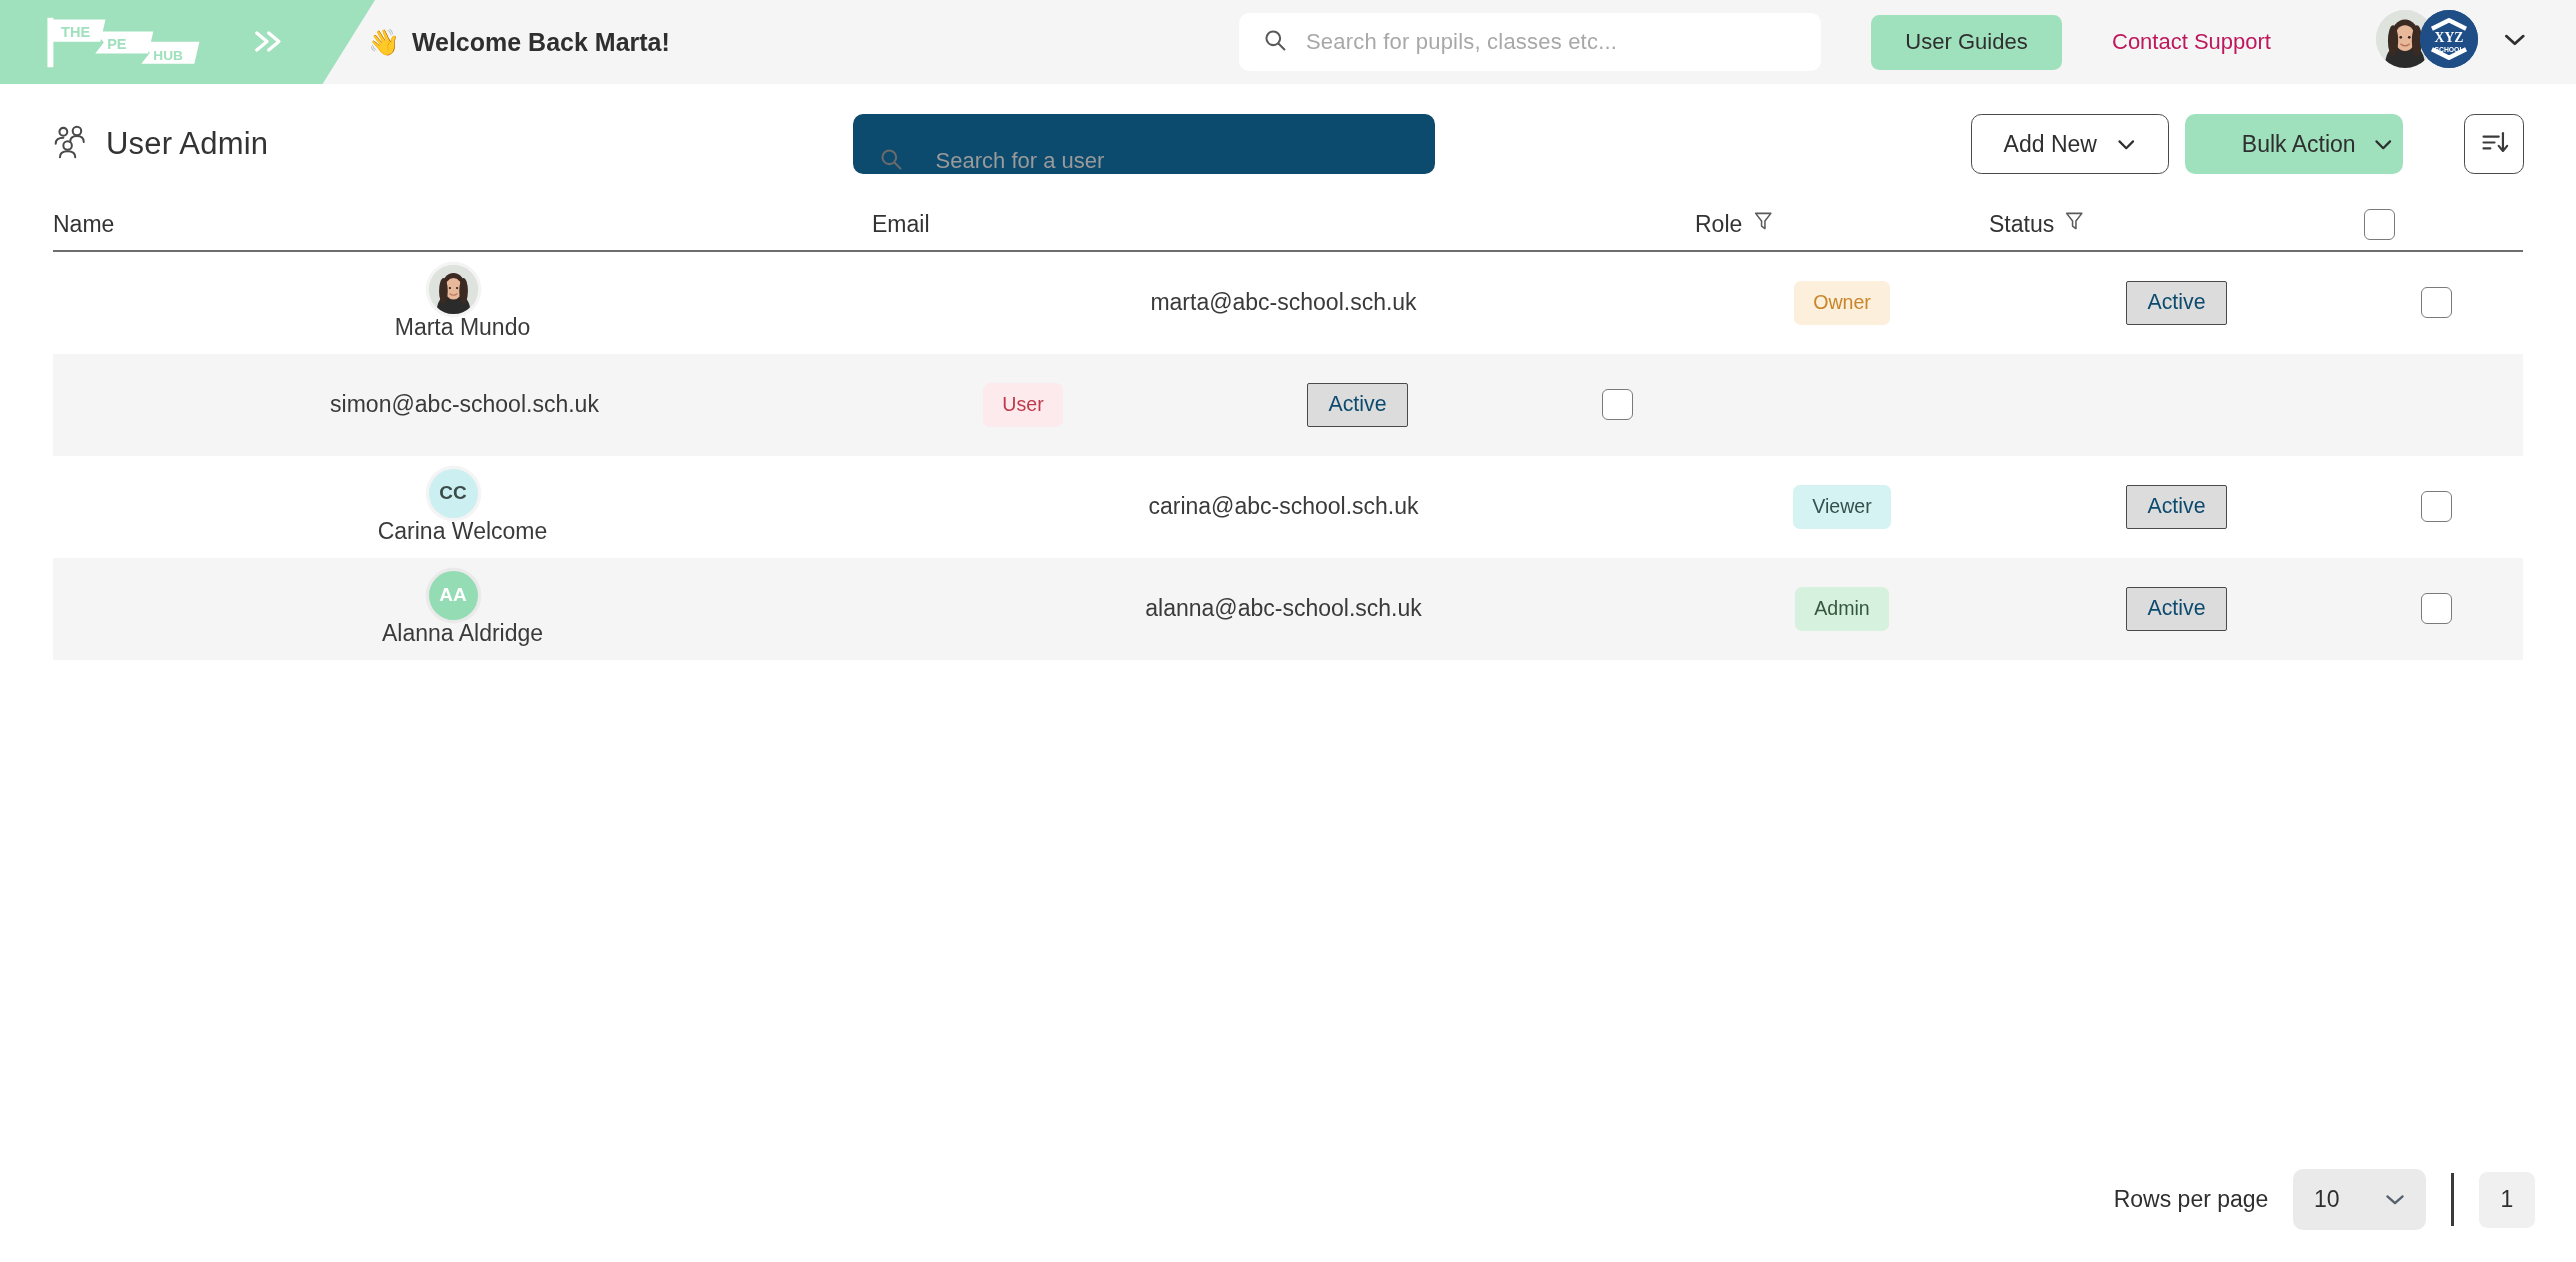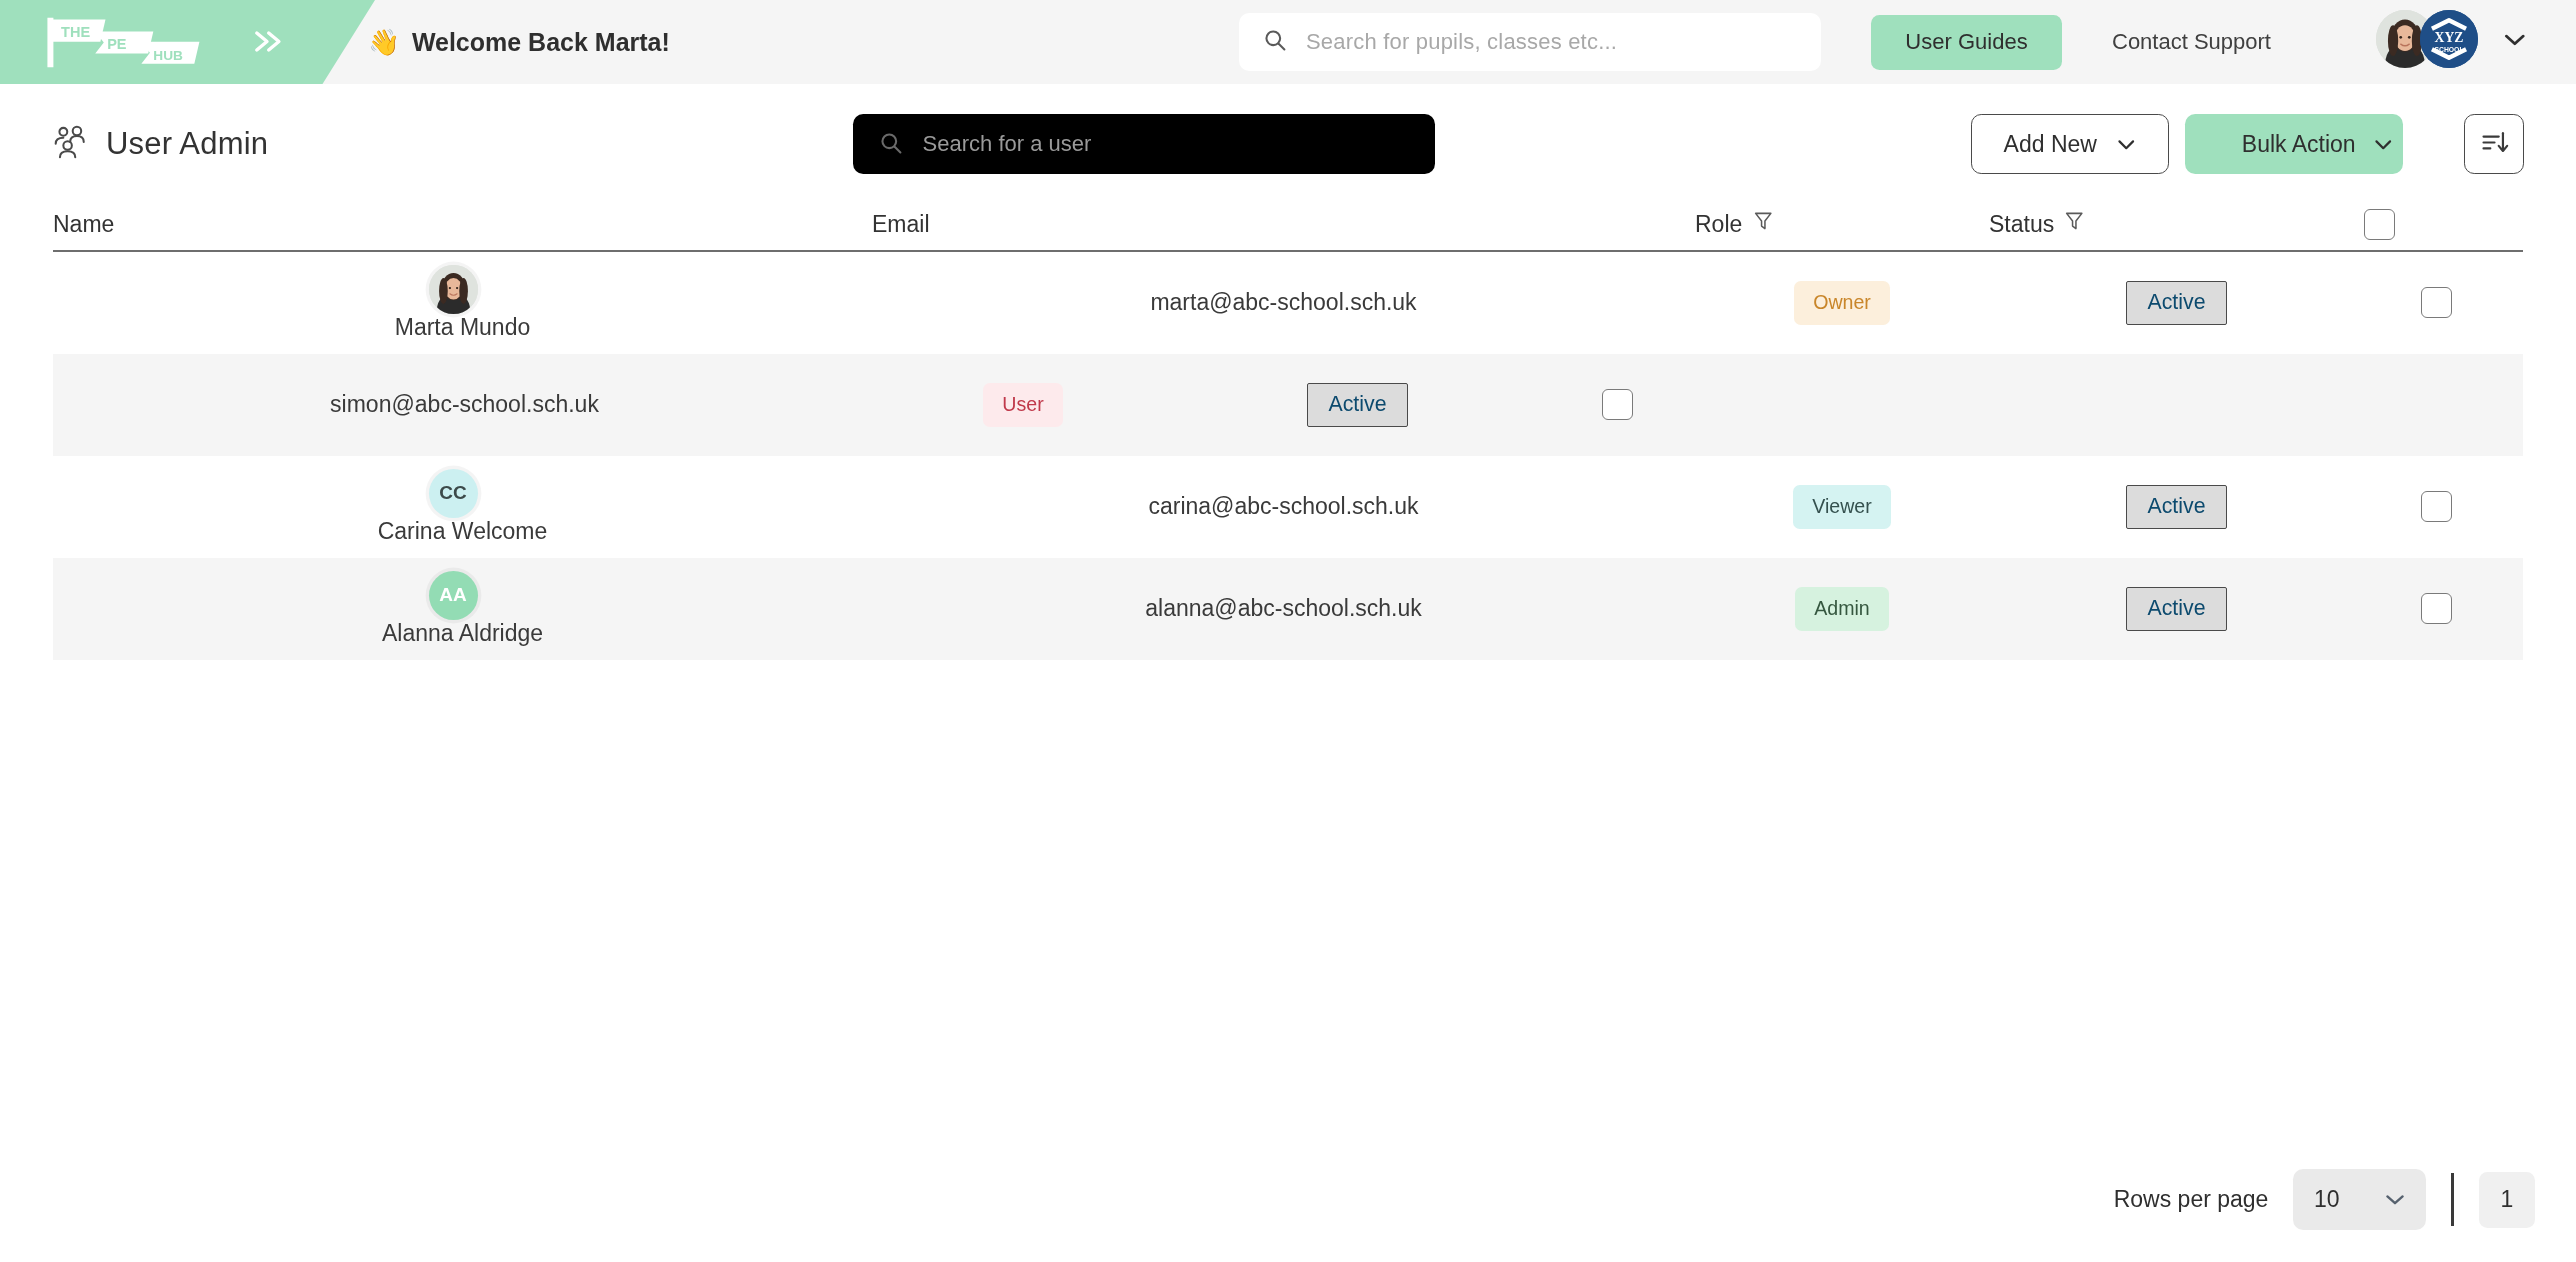--- a/index.html
+++ b/index.html
@@ -64,21 +64,21 @@
     width: 191px; height: 55px;
     background: #9fe0bd;
     border-radius: 8.5px;
     display: flex; align-items: center; justify-content: center;
     font-size: 22px; color: #2f2f2f;
     cursor: pointer;
   }
   .contact-link {
     position: absolute; left: 2112px; top: 50%;
     transform: translateY(-50%);
-    font-size: 22px; color: #404040; white-space: nowrap;
+    font-size: 22px; color: #be185d; white-space: nowrap;
     cursor: pointer;
   }
 
   .avatar-group {
     position: absolute; left: 2376px; top: 10.2px;
     display: flex; align-items: center;
   }
   .hdr-avatar {
     width: 58px; height: 58px; border-radius: 50%;
     overflow: hidden; background: #d9ddd8; position: relative;
@@ -102,23 +102,23 @@
     position: absolute; left: 53px; top: 41px;
     display: flex; align-items: center; gap: 17px;
   }
   .page-title h1 {
     font-size: 31px; font-weight: normal; color: #333333;
     letter-spacing: 0.2px;
   }
   .user-search {
     position: absolute; left: 853px; top: 30px;
     width: 582px; height: 60px;
-    background: #000000; border-radius: 10.2px;
-    display: flex; align-items: center;
-    padding: 0 25.6px; gap: 20px;
+    background: #0c4a6e; border-radius: 10.2px;
+    display: flex; align-items: flex-end;
+    padding: 0 25.6px; gap: 33px;
   }
   .user-search .ph { font-size: 22px; color: #9a9a9a; }
 
   .addnew-btn {
     position: absolute; left: 1971px; top: 30px;
     width: 198px; height: 60px;
     background: #ffffff; border: 1.7px solid #4a4a4a;
     border-radius: 10.2px;
     display: flex; align-items: center; justify-content: center; gap: 19px;
     font-size: 23px; color: #2f2f2f; cursor: pointer;

